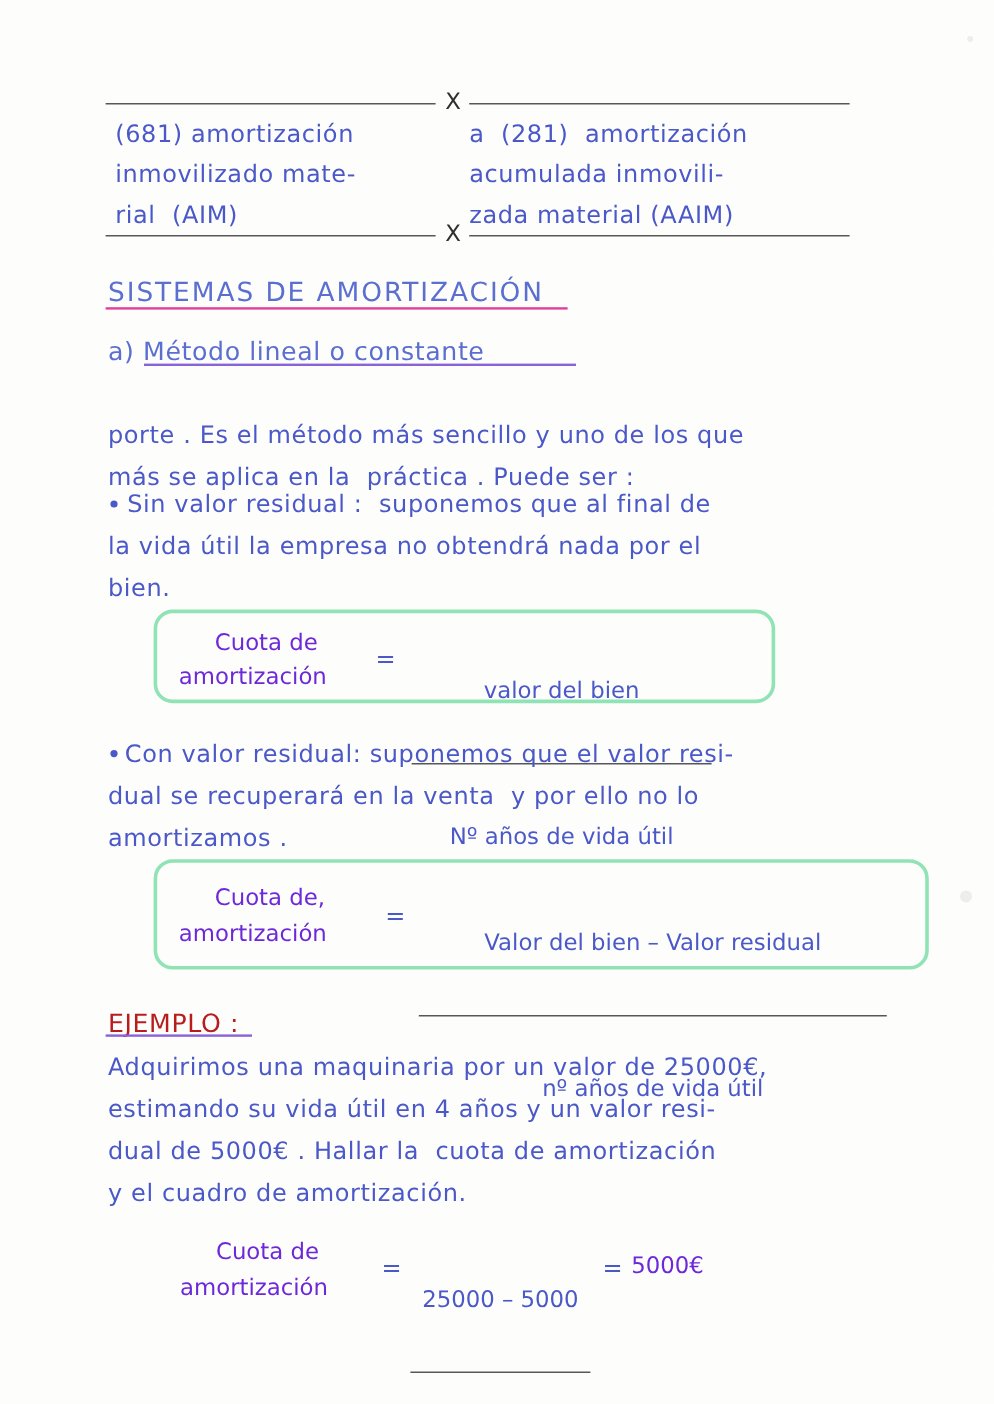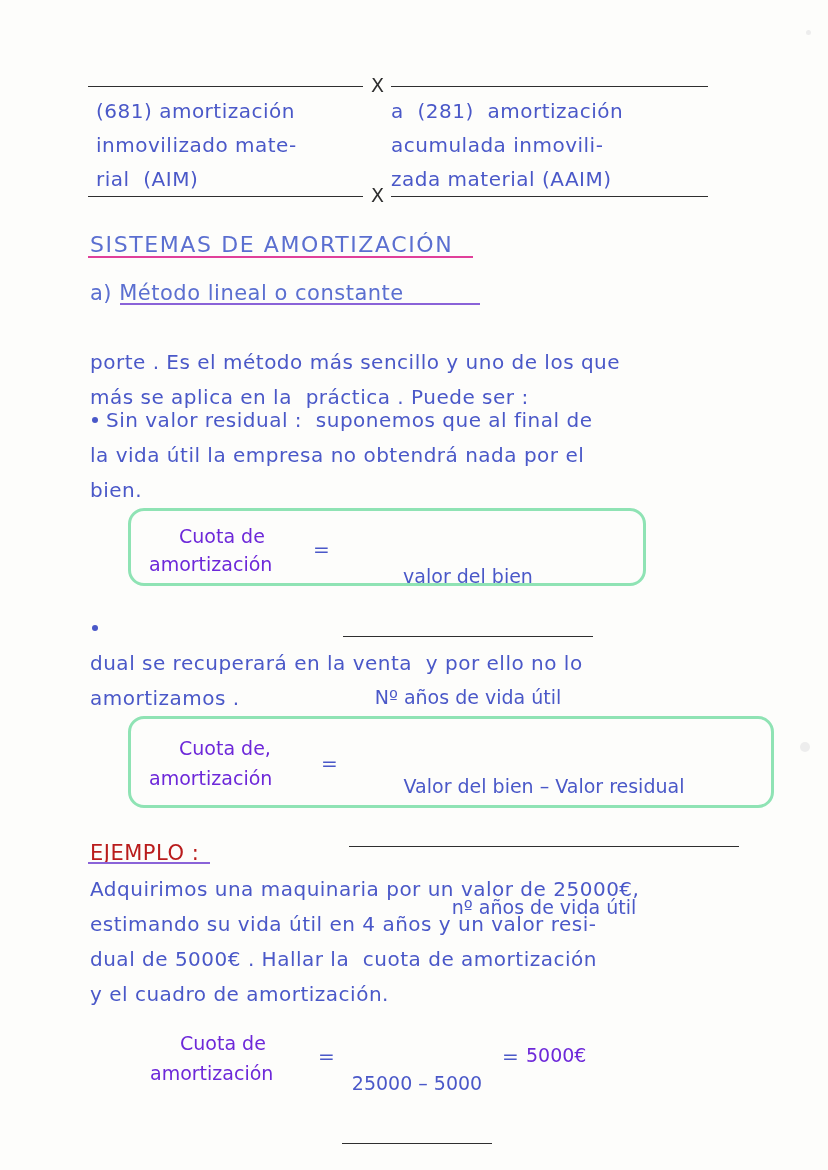--- a/index.html
+++ b/index.html
@@ -215,20 +215,21 @@
     <div class="fx-label" style="left:18px; top:38px;">amortización</div>
     <div class="fx-eq" style="left:182px; top:26px;">=</div>
     <div class="fx-frac" style="left:212px; top:10px; width:250px;">
       <div class="fx-num">valor del bien</div>
       <div class="fx-bar"></div>
       <div class="fx-den">Nº años de vida útil</div>
     </div>
   </div>
 
   <div class="bullet-dot" style="left:92px; top:625px;"></div>
+  <div class="para hw" style="left:104px; top:611px;">Con valor residual: suponemos que el valor resi-</div>
   <div class="para hw" style="top:646px;">dual se recuperará en la venta  y por ello no lo</div>
   <div class="para hw" style="top:681px;">amortizamos .</div>
 
   <div class="formula-box" id="box-2">
     <div class="fx-label" style="left:48px; top:14px;">Cuota de,</div>
     <div class="fx-label" style="left:18px; top:44px;">amortización</div>
     <div class="fx-eq" style="left:190px; top:32px;">=</div>
     <div class="fx-frac" style="left:218px; top:12px; width:390px;">
       <div class="fx-num">Valor del bien – Valor residual</div>
       <div class="fx-bar"></div>

